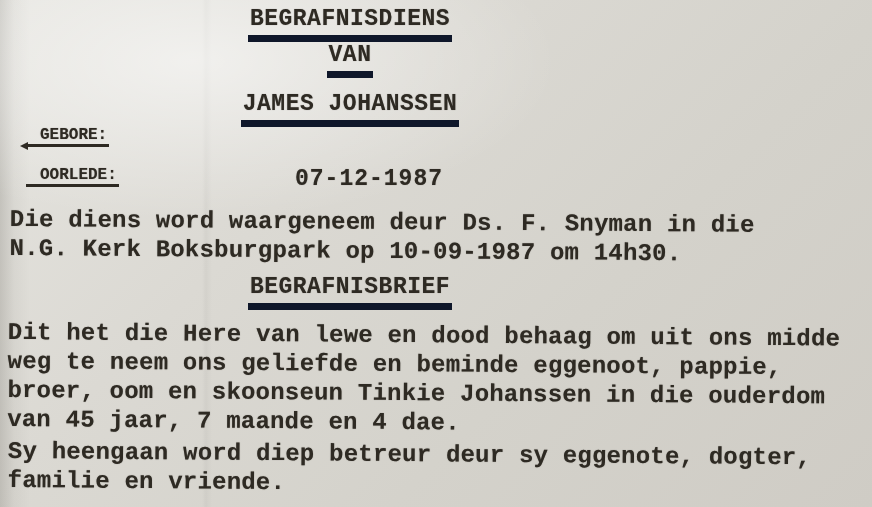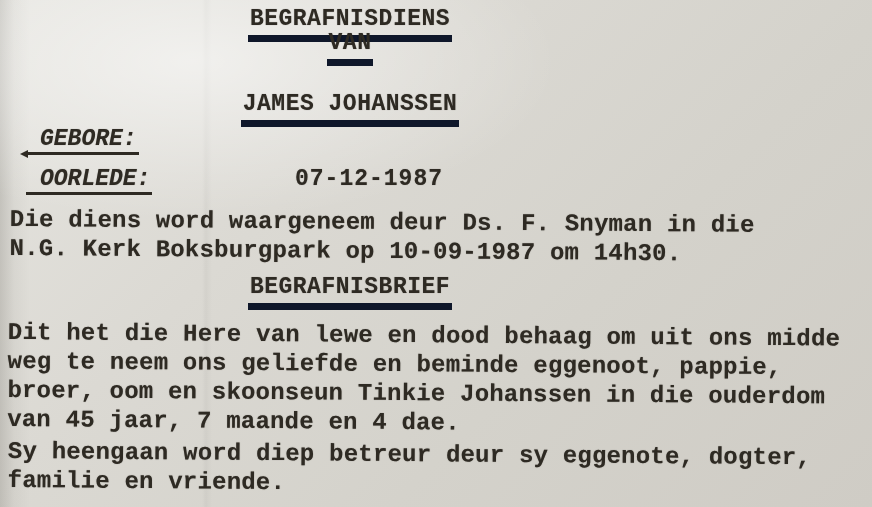--- a/index.html
+++ b/index.html
@@ -65,31 +65,31 @@
   .para {
     font-size: 24px;
     line-height: 29px;
     white-space: pre-line;
     letter-spacing: 0.2px;
   }
   .tilt {
     transform: rotate(0.45deg);
     transform-origin: 0 0;
   }
-  .row-label { position: absolute; left: 40px; font-size: 23px; font-style: italic; }
+  .row-label { position: absolute; left: 40px; font-size: 16px; }
   .row-date  { position: absolute; left: 295px; font-size: 23px; letter-spacing: 1px; }
 </style>
 </head>
 <body>
 
 <div class="block centered h ink" style="top:6px;">
   <span class="u">BEGRAFNISDIENS</span>
 </div>
 
-<div class="block centered h ink" style="top:30px;">
+<div class="block centered h ink" style="top:42px;">
   <span class="u">VAN</span>
 </div>
 
 <div class="block centered h ink" style="top:91px;">
   <span class="u">JAMES JOHANSSEN</span>
 </div>
 
 <div class="block ink" style="top:126px; left:0; width:872px; height:30px;">
   <span class="row-label"><span class="label-u arrow">GEBORE:</span></span>
 </div>

